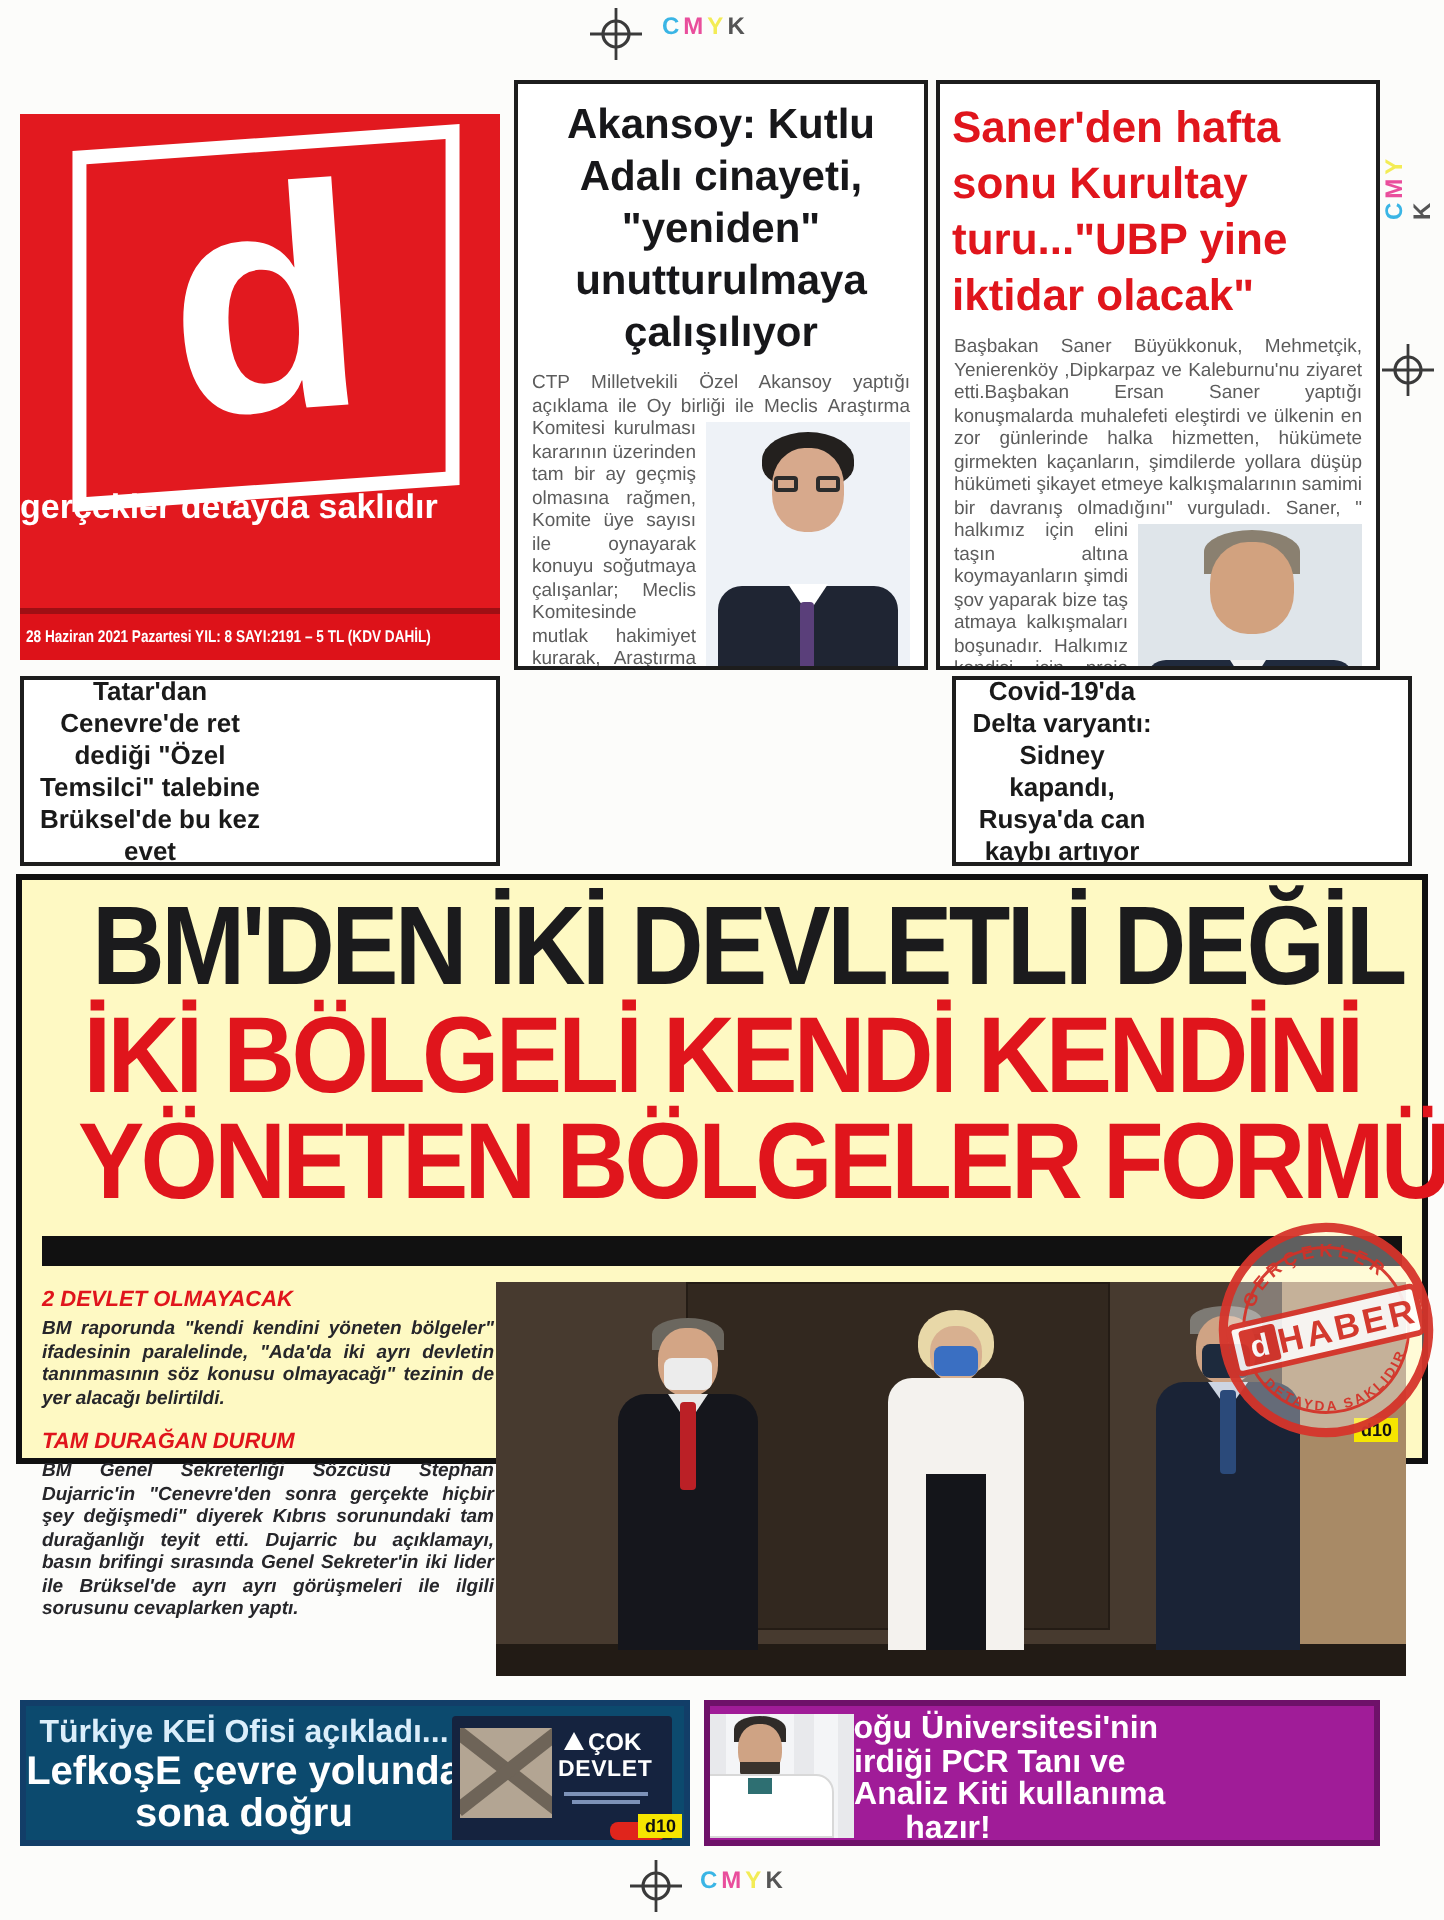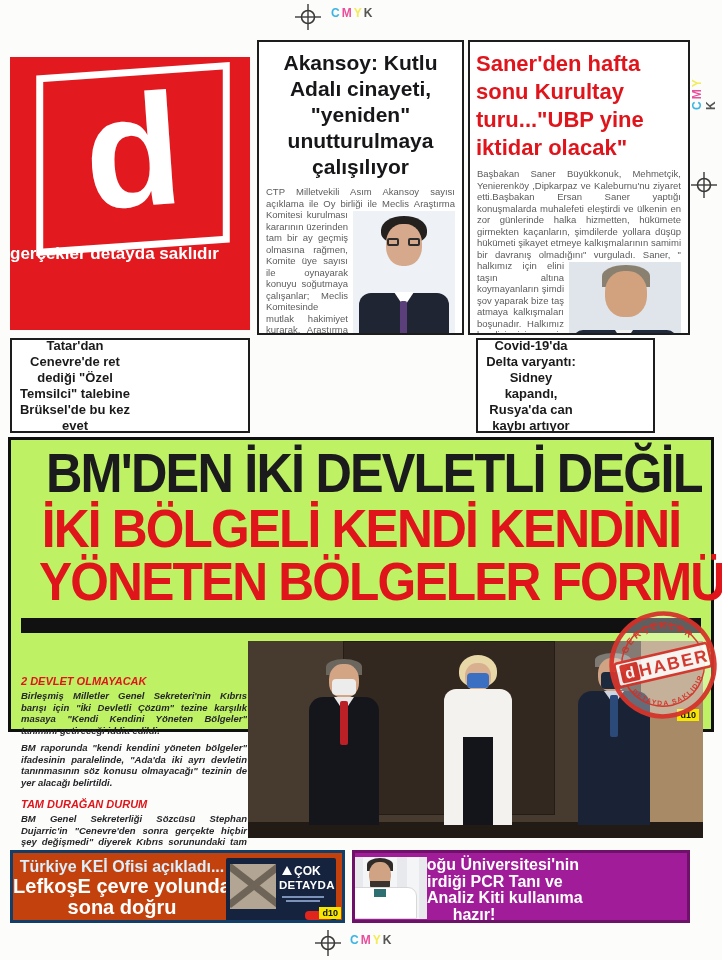--- a/index.html
+++ b/index.html
@@ -29,26 +29,26 @@
   .art-head-black{color:#17171a;font:bold 21px/26px "Liberation Sans",sans-serif;text-align:center;padding:8px 6px 4px 6px;}
   .art-head-red{color:#e0151c;font:bold 22px/28px "Liberation Sans",sans-serif;text-align:left;padding:8px 6px 4px 6px;}
   .art-body{color:#5c5c5c;font:9.5px/11.5px "Liberation Sans",sans-serif;text-align:justify;padding:2px 7px 0 7px;}
   .float-photo{float:right;position:relative;overflow:hidden;margin:2px 0 0 5px;}
 
   
   .teaser-text{position:absolute;top:0;bottom:0;display:flex;align-items:center;color:#1a1a1a;font:bold 13px/16px "Liberation Sans",sans-serif;text-align:center;padding:4px 4px;box-sizing:border-box;}
   .teaser-photo{position:absolute;top:4px;bottom:4px;right:4px;overflow:hidden;}
 
   
-  .lead-box{position:absolute;left:8px;top:437px;width:706px;height:295px;background:#bef264;border:3px solid #101010;box-sizing:border-box;overflow:visible;}
+  .lead-box{position:absolute;left:8px;top:437px;width:706px;height:295px;background:#fef9c3;border:3px solid #101010;box-sizing:border-box;overflow:visible;}
   .lead-line{position:relative;width:100%;text-align:center;white-space:nowrap;font-weight:bold;}
   .lead-black{font:bold 56px/58px "Liberation Sans",sans-serif;color:#1b1b1d;letter-spacing:-2px;transform:scaleX(0.9);transform-origin:50% 50%;margin-top:4px;}
   .lead-red{font:bold 54px/53px "Liberation Sans",sans-serif;letter-spacing:-2px;transform:scaleX(0.92);transform-origin:50% 50%;}
   .lead-bar{position:absolute;left:10px;right:10px;top:178px;height:15px;background:#111;}
-  .lead-col{position:absolute;left:10px;top:200px;width:226px;margin-top:31px;}
+  .lead-col{position:absolute;left:10px;top:200px;width:226px;}
   .lead-sub{color:#e0151c;font:bold italic 11px/13px "Liberation Sans",sans-serif;font-style:italic;margin:4px 0 2px 0;}
   .lead-par{color:#26262a;font:bold italic 9.5px/11.5px "Liberation Sans",sans-serif;font-style:italic;text-align:justify;margin:0 0 6px 0;}
   .lead-photo{position:absolute;left:237px;top:201px;width:455px;height:197px;background:#473a2f;overflow:hidden;}
 
   
   .stamp{position:absolute;left:608px;top:610px;width:110px;height:110px;transform:rotate(-13deg);z-index:9;opacity:0.95;}
 
   
   .banner{position:absolute;box-sizing:border-box;overflow:hidden;}
   .banner-left{left:10px;top:850px;width:335px;height:73px;border:3px solid #123e68;}
@@ -101,26 +101,29 @@
   </svg>
   <div class="abs cmyk" style="left:350px;top:933px;">
     <span style="color: rgb(58, 181, 229);">C</span><span style="color: rgb(233, 78, 156);">M</span><span style="color: rgb(243, 236, 85);">Y</span><span style="color: rgb(85, 85, 85);">K</span>
   </div>
 
   <div class="masthead" style="background: rgb(226, 25, 31);">
     <div class="logo-frame">
       <div class="logo-d">d</div>
     </div>
     <div class="m-slogan">gerçekler detayda saklıdır</div>
+    <div class="m-datebar">
+      <span>28 Haziran 2021 Pazartesi YIL: 8   SAYI:2191 – 5 TL (KDV DAHİL)</span>
+    </div>
   </div>
 
   <div class="panel" style="left:257px;top:40px;width:207px;height:295px;">
     <div class="art-head-black">Akansoy: Kutlu Adalı cinayeti, "yeniden" unutturulmaya çalışılıyor</div>
     <div class="art-body">
-      <span>CTP Milletvekili Asım Akansoy sayısı açıklama ile Oy birliği ile Meclis</span>
+      <span>CTP Milletvekili Özel Akansoy yaptığı açıklama ile Oy birliği ile Meclis</span>
       <div class="float-photo ph" style="width:102px;height:142px;background:#eef2f7;">
         <div class="abs" style="top:5px;left:28px;width:46px;height:28px;border-radius:50% 50% 40% 40%;background:#23201e;"></div>
         <div class="abs" style="top:13px;left:33px;width:36px;height:42px;border-radius:45%;background:#d7a98c;"></div>
         <div class="spec" style="top:27px;left:34px;"></div>
         <div class="spec" style="top:27px;left:55px;"></div>
         <div class="abs" style="bottom:0;left:6px;width:90px;height:60px;border-radius:12px 12px 0 0;background:#1f2533;"></div>
         <div class="abs" style="bottom:46px;left:41px;width:0;height:0;border-left:10px solid transparent;border-right:10px solid transparent;border-top:15px solid #fff;"></div>
         <div class="abs" style="bottom:18px;left:47px;width:7px;height:34px;background:#5a3f7a;border-radius:2px;"></div>
 
       </div>
@@ -152,21 +155,21 @@
       
       
       
       
       
       
     </div>
   </div>
 
 
-  <div class="panel" style="left:476px;top:338px;width:179px;height:95px;">
+  <div class="panel" style="left:476px;top:338px;width:230px;height:95px;">
     <div class="teaser-text" style="left:2px;width:102px;">Covid-19'da Delta varyantı: Sidney kapandı, Rusya'da can kaybı artıyor</div>
     <div class="teaser-photo ph" style="width:102px;background:linear-gradient(#b7d9ee,#dcedf8);">
       
       
       
       
       
       
       
       
@@ -175,21 +178,20 @@
   </div>
 
   <div class="lead-box">
     <div class="lead-line lead-black">BM'DEN İKİ DEVLETLİ DEĞİL</div>
     <div class="lead-line lead-red" style="color: rgb(224, 21, 28);">İKİ BÖLGELİ KENDİ KENDİNİ</div>
     <div class="lead-line lead-red" style="color: rgb(224, 21, 28);">YÖNETEN BÖLGELER FORMÜLÜ</div>
     <div class="lead-bar"></div>
 
     <div class="lead-col">
       <div class="lead-sub">2 DEVLET OLMAYACAK</div>
-      <div class="lead-par">Birleşmiş Milletler Genel Sekreteri'nin Kıbrıs barışı için "İki Devletli Çözüm" tezine karşılık masaya "Kendi Kendini Yöneten Bölgeler" tanımını getireceği iddia edildi.</div>
       <div class="lead-par">BM raporunda "kendi kendini yöneten bölgeler" ifadesinin paralelinde, "Ada'da iki ayrı devletin tanınmasının söz konusu olmayacağı" tezinin de yer alacağı belirtildi.</div>
       <div class="lead-sub" style="margin-top:10px;">TAM DURAĞAN DURUM</div>
       <div class="lead-par">BM Genel Sekreterliği Sözcüsü Stephan Dujarric'in "Cenevre'den sonra gerçekte hiçbir şey değişmedi" diyerek Kıbrıs sorunundaki tam durağanlığı teyit etti. Dujarric bu açıklamayı, basın brifingi sırasında Genel Sekreter'in iki lider ile Brüksel'de ayrı ayrı görüşmeleri ile ilgili sorusunu cevaplarken yaptı.</div>
     </div>
 
     <div class="lead-photo">
       <div class="abs" style="left:95px;top:0;width:210px;height:172px;background:#32281f;border:1px solid #241c15;"></div>
       <div class="abs" style="right:0;top:0;width:62px;height:100%;background:#a88a66;"></div>
       <div class="abs" style="bottom:0;left:0;right:0;height:16px;background:#221b15;"></div>
 
@@ -230,31 +232,31 @@
       <rect x="8" y="47" width="104" height="26" rx="3" fill="#ffffff" fill-opacity="0.92" stroke="#d6352c" stroke-width="3"></rect>
       <rect x="13" y="50" width="20" height="20" rx="2" fill="#d6352c"></rect>
       <text x="23" y="66" text-anchor="middle" font-family="Liberation Sans, sans-serif" font-size="17" font-weight="bold" fill="#ffffff">d</text>
       <text x="72" y="67" text-anchor="middle" font-family="Liberation Sans, sans-serif" font-size="19" font-weight="bold" fill="#d6352c" letter-spacing="2">HABER</text>
       <text font-family="Liberation Sans, sans-serif" font-size="7.5" font-weight="bold" fill="#d6352c" letter-spacing="1.5">
         <textPath href="#arcBot" startOffset="50%" text-anchor="middle">DETAYDA SAKLIDIR</textPath>
       </text>
     </svg>
   </div>
 
-  <div class="banner banner-left" style="background: #c2410c;">
+  <div class="banner banner-left" style="background: #0c4a6e;">
     <div class="bl-line1">Türkiye KEİ Ofisi açıkladı...</div>
     <div class="bl-line2">LefkoşE çevre yolunda sona doğru</div>
     <div class="promo">
       <div class="promo-aerial">
         <div class="promo-road" style="transform:rotate(38deg);"></div>
         <div class="promo-road" style="transform:rotate(-38deg);"></div>
       </div>
       <div class="promo-tri"></div>
       <div class="promo-txt1" style="left:68px;">ÇOK</div>
-      <div class="promo-txt2">DETAYDA</div>
+      <div class="promo-txt2">DEVLET</div>
       <div class="promo-cap" style="left:56px;top:38px;width:42px;"></div>
       <div class="promo-cap" style="left:60px;top:42px;width:34px;"></div>
       <div class="promo-pill"></div>
     </div>
     <div class="tag" style="right:1px;bottom:1px;">d10</div>
   </div>
 
   <div class="banner banner-right" style="background: rgb(160, 28, 152);">
     <div class="br-text">Yakın Doğu Üniversitesi'nin geliştirdiği PCR Tanı ve Varyant Analiz Kiti kullanıma hazır!</div>
     <div class="abs ph" style="right:24px;top:4px;width:96px;height:62px;background:repeating-linear-gradient(90deg,#e8e9ec 0 10px,#f4f5f7 10px 22px);">

